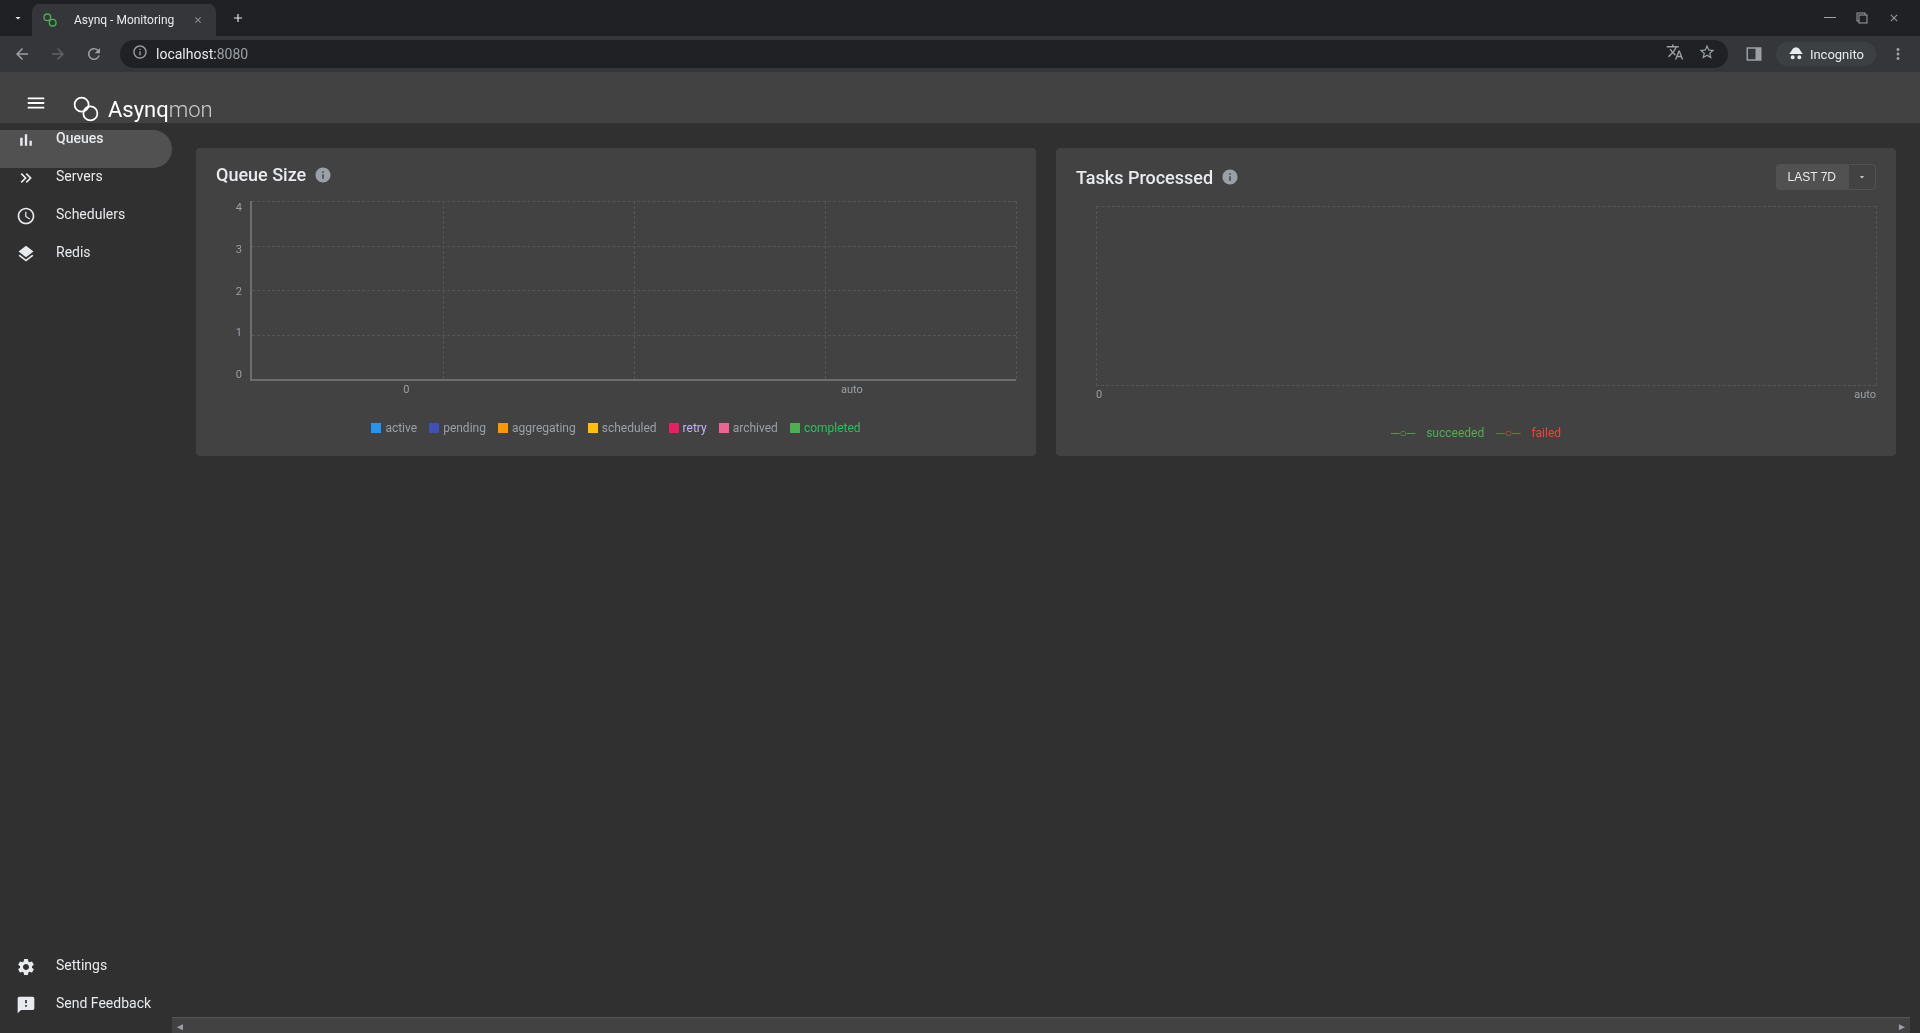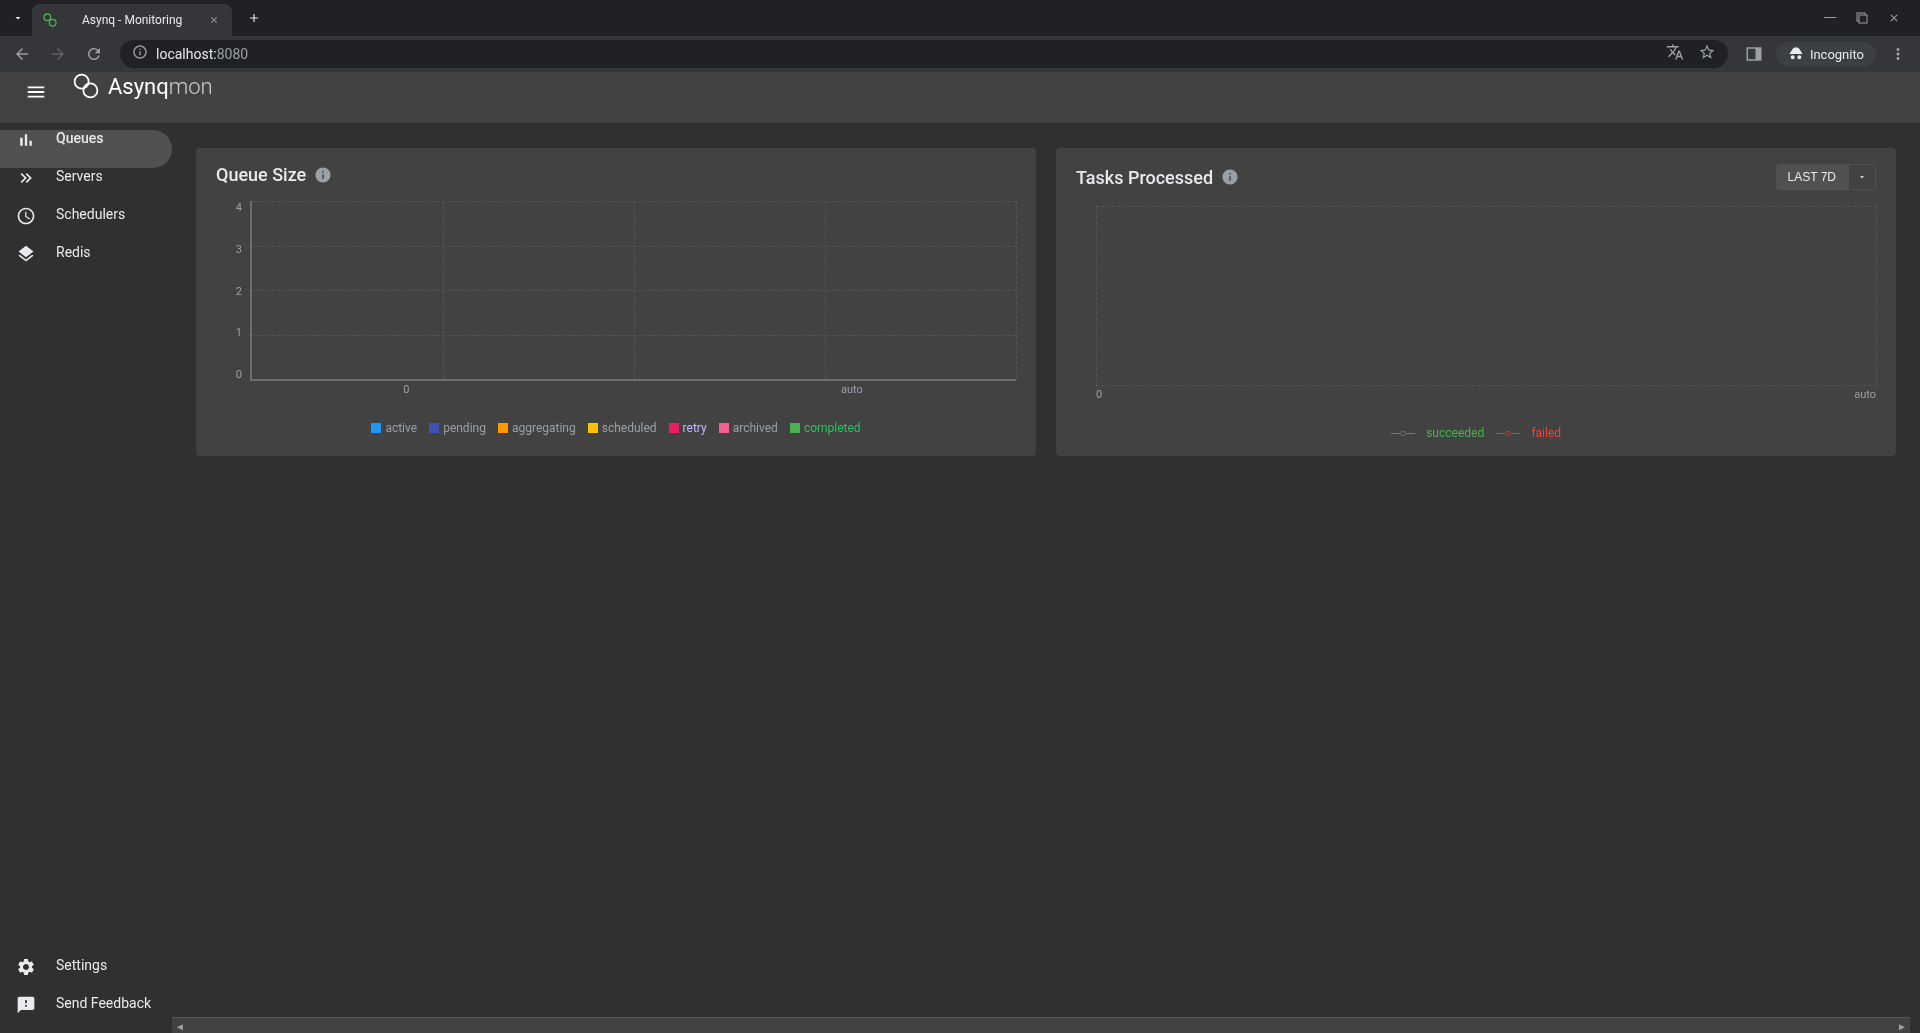--- a/index.html
+++ b/index.html
@@ -2,39 +2,39 @@
 <html><head>
   <meta charset="utf-8">
   <style>
     * { margin: 0; padding: 0; box-sizing: border-box; }
     body { font-family: -apple-system, BlinkMacSystemFont, "Segoe UI", Roboto, sans-serif; background: #202124; color: #e8eaed; width: 1920px; height: 1033px; overflow: hidden; }
     
     
     .browser-chrome { background: #202124; }
     .tab-bar { height: 36px; background: #202124; display: flex; align-items: center; padding: 0 8px; }
     .tab-dropdown { width: 20px; height: 20px; display: flex; align-items: center; justify-content: center; margin-right: 4px; }
-    .tab { background: #35363a; border-radius: 8px 8px 0 0; height: 32px; display: flex; align-items: center; padding: 0 10px; gap: 24px; min-width: 180px; margin-top: 4px; }
+    .tab { background: #35363a; border-radius: 8px 8px 0 0; height: 32px; display: flex; align-items: center; padding: 0 10px; gap: 16px; min-width: 180px; margin-top: 4px; }
     .tab-favicon { width: 16px; height: 16px; }
     .tab-title { font-size: 12px; color: #e8eaed; flex: 1; }
     .tab-close { width: 16px; height: 16px; display: flex; align-items: center; justify-content: center; color: #9aa0a6; }
     .new-tab { width: 28px; height: 28px; display: flex; align-items: center; justify-content: center; margin-left: 8px; color: #e8eaed; }
     .window-controls { margin-left: auto; display: flex; gap: 20px; padding-right: 12px; color: #9aa0a6; }
     .window-controls span { width: 12px; text-align: center; }
     
     .address-bar-row { height: 36px; background: #35363a; display: flex; align-items: center; padding: 0 8px; gap: 8px; }
     .nav-btn { width: 28px; height: 28px; display: flex; align-items: center; justify-content: center; color: #9aa0a6; }
     .address-bar { flex: 1; background: #202124; border-radius: 20px; height: 28px; display: flex; align-items: center; padding: 0 12px; gap: 8px; margin: 0 4px; }
     .address-icon { color: #9aa0a6; }
     .address-text { font-size: 14px; color: #e8eaed; }
     .address-text .dim { color: #9aa0a6; }
     .address-right { margin-left: auto; display: flex; gap: 14px; align-items: center; color: #9aa0a6; }
     .incognito-badge { background: #3c4043; border-radius: 20px; padding: 4px 12px; display: flex; align-items: center; gap: 6px; font-size: 13px; color: #e8eaed; }
     
     
-    .app-header { height: 52px; background: #424242; display: flex; align-items: flex-start; padding: 0 16px; gap: 16px; border-bottom: 1px solid #303030; }
+    .app-header { height: 52px; background: #424242; display: flex; align-items: flex-end; padding: 0 16px; gap: 16px; border-bottom: 1px solid #303030; }
     .menu-btn { width: 40px; height: 40px; display: flex; align-items: center; justify-content: center; color: #fff; }
     .logo { display: flex; align-items: center; gap: 8px; }
     .logo-icon { width: 28px; height: 28px; }
     .logo-text { font-size: 22px; color: #ccc; font-weight: 300; }
     .logo-text .bold { color: #fff; font-weight: 400; }
     
     
     .app-body { display: flex; height: calc(100% - 124px); }
     .sidebar { width: 172px; background: #303030; display: flex; flex-direction: column; padding-top: 6px; }
     .sidebar-spacer { flex: 1; }

